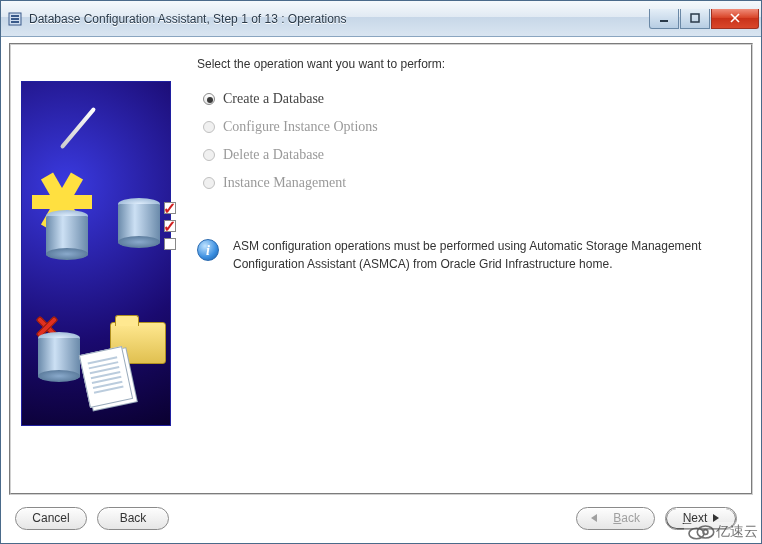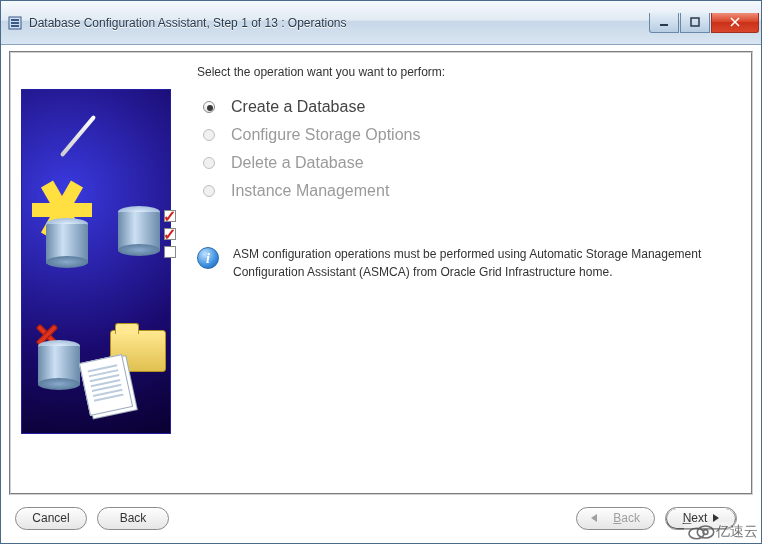--- a/index.html
+++ b/index.html
@@ -15,21 +15,21 @@
   }
   .window {
     width: 762px;
     height: 544px;
     border: 1px solid #4a6a8a;
     display: flex;
     flex-direction: column;
     background: #fff;
   }
   .titlebar {
-    height: 44px;
+    height: 36px;
     background: linear-gradient(to bottom, #f5f9fc 0%, #e1eaf3 45%, #c7d7e8 46%, #d9e5f1 100%);
     border-bottom: 1px solid #8aa5c0;
     display: flex;
     align-items: center;
     padding: 0 0 0 6px;
     position: relative;
   }
   .titlebar-icon {
     width: 16px; height: 16px;
     margin-right: 6px;
@@ -126,24 +126,25 @@
     flex:1;
     padding-top: 2px;
   }
   .prompt {
     color:#333;
     margin-bottom: 14px;
     font-size: 12px;
   }
   .options { margin-left: 6px; }
   .radio-row {
-    display:flex; align-items:center; gap:16px;
+    display:flex; align-items:center; gap:8px;
     height: 28px;
     color:#444;
-    font-size:16px;
+    font-size:14px;
+    font-family:Liberation Serif, serif;
   }
   .radio-row.disabled { color:#9a9a9a; }
   .radio-dot {
     width:12px; height:12px; border-radius:50%;
     border:1px solid #8a8a8a; background:linear-gradient(#fff,#e4e4e4);
     position:relative; flex-shrink:0;
   }
   .radio-row.selected .radio-dot:after{
     content:""; position:absolute; left:3px; top:3px; width:6px; height:6px; border-radius:50%;
     background:#3a3a3a;
@@ -267,21 +268,21 @@
       <div class="content-area">
         <div class="prompt">Select the operation want you want to perform:</div>
 
         <div class="options">
           <label class="radio-row selected">
             <span class="radio-dot"></span>
             <span>Create a Database</span>
           </label>
           <label class="radio-row disabled">
             <span class="radio-dot"></span>
-            <span>Configure Storage Options</span>
+            <span>Configure Instance Options</span>
           </label>
           <label class="radio-row disabled">
             <span class="radio-dot"></span>
             <span>Delete a Database</span>
           </label>
           <label class="radio-row disabled">
             <span class="radio-dot"></span>
             <span>Instance Management</span>
           </label>
         </div>

